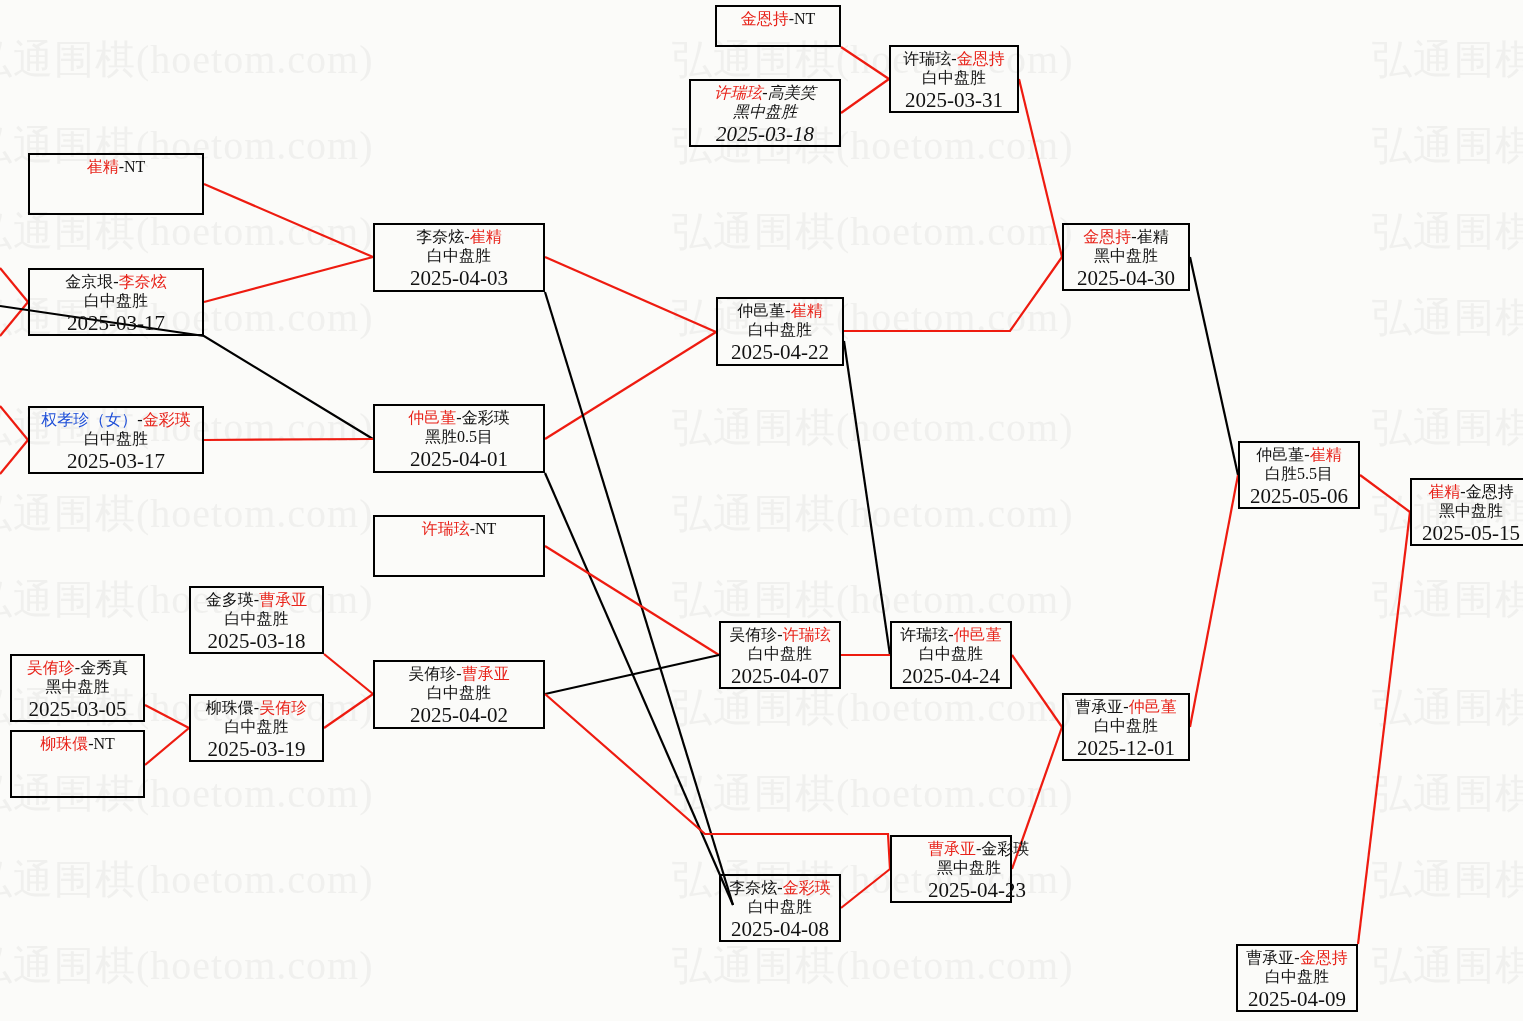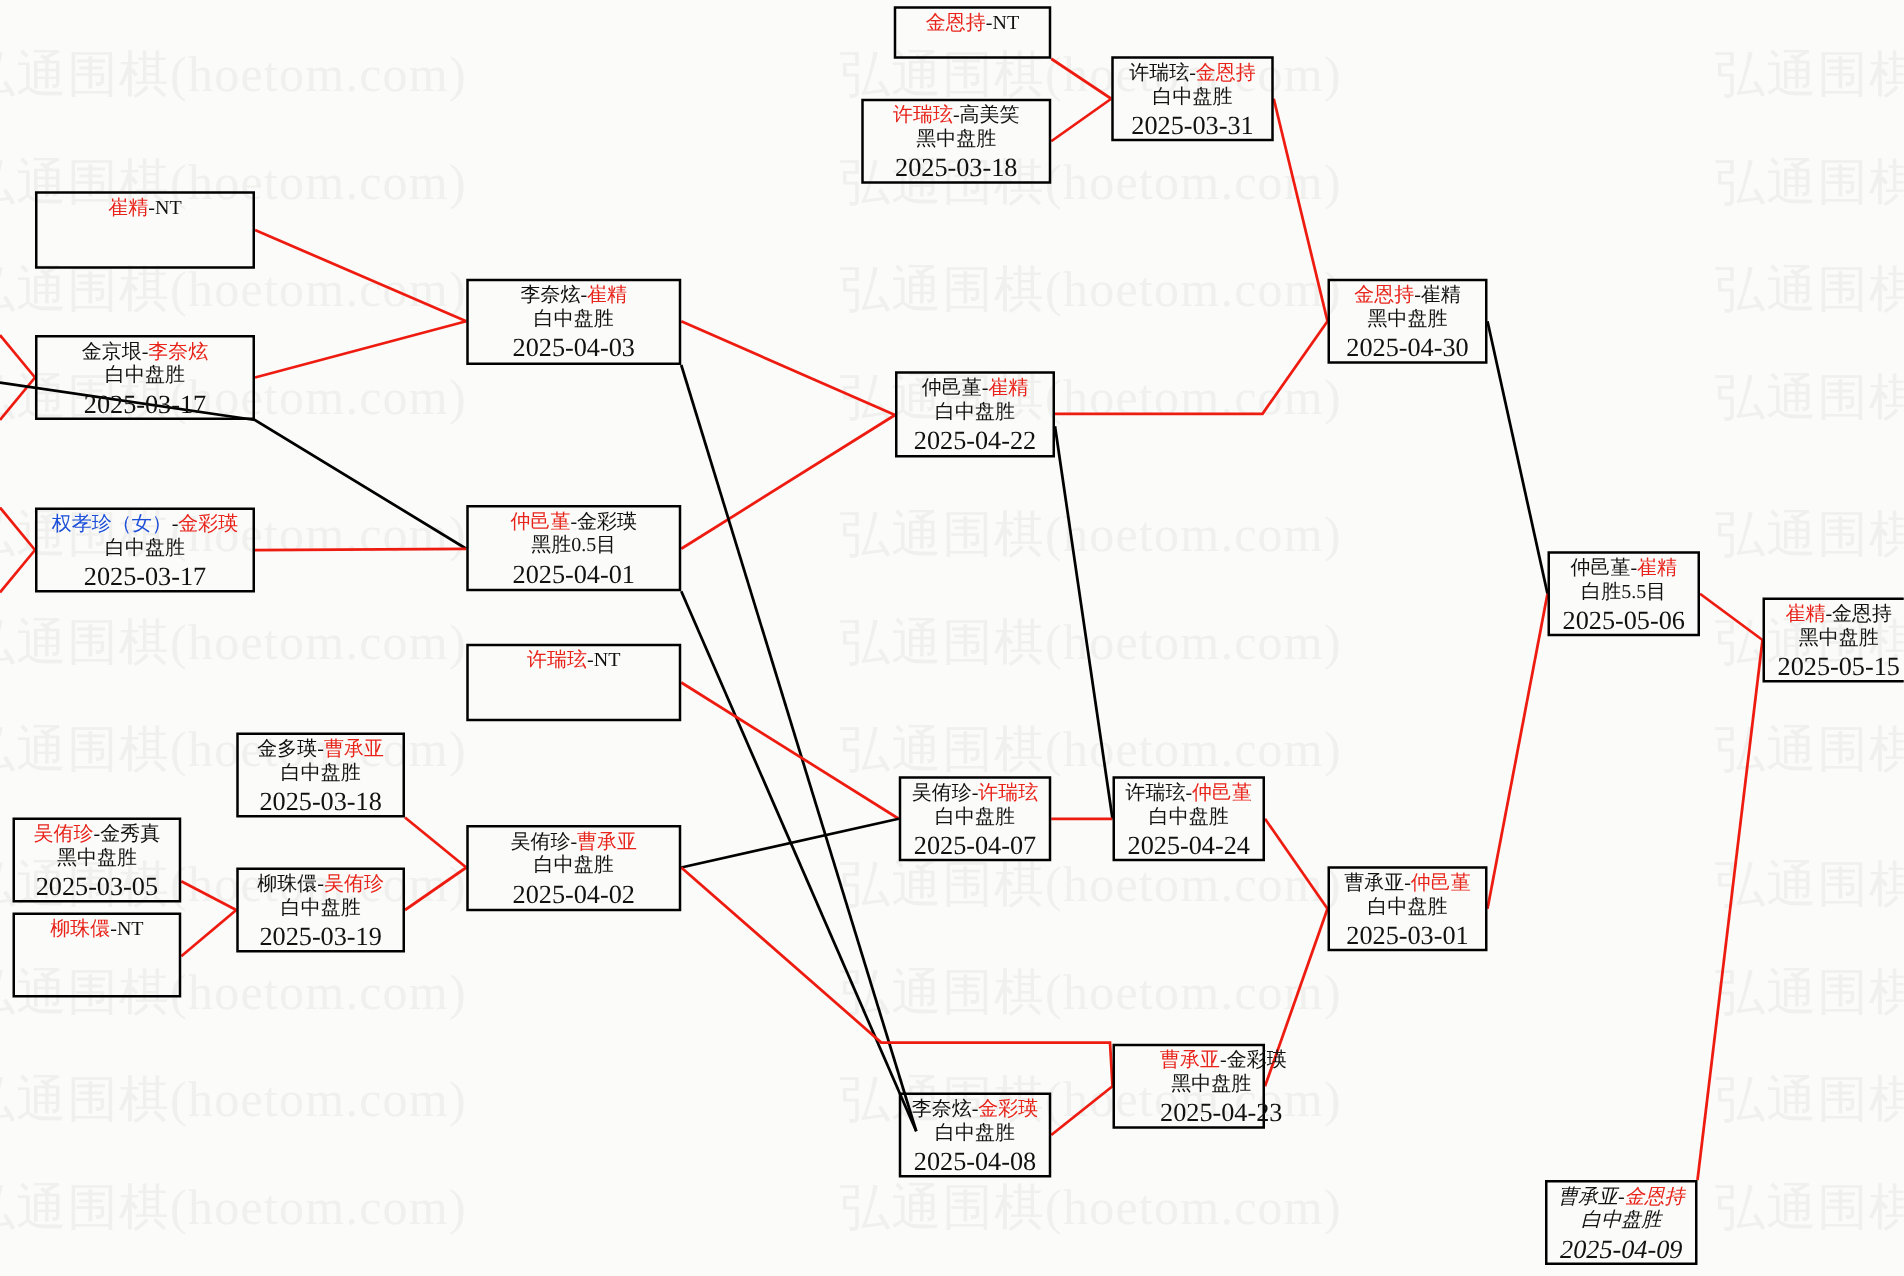--- a/index.html
+++ b/index.html
@@ -107,21 +107,21 @@
       <polyline points="1012,655 1062,727" fill="none" stroke="#ee1b10" stroke-width="2.2" stroke-linejoin="miter" shape-rendering="geometricPrecision"></polyline>
       <polyline points="1012,869 1062,727" fill="none" stroke="#ee1b10" stroke-width="2.2" stroke-linejoin="miter" shape-rendering="geometricPrecision"></polyline>
       <polyline points="1190,727 1238,475" fill="none" stroke="#ee1b10" stroke-width="2.2" stroke-linejoin="miter" shape-rendering="geometricPrecision"></polyline>
       <polyline points="1360,475 1410,512" fill="none" stroke="#ee1b10" stroke-width="2.2" stroke-linejoin="miter" shape-rendering="geometricPrecision"></polyline>
       <polyline points="1358,944 1410,512" fill="none" stroke="#ee1b10" stroke-width="2.2" stroke-linejoin="miter" shape-rendering="geometricPrecision"></polyline>
     </svg>
   <div id="nodes">
       <div class="node" style="left: 715px; top: 5px; width: 126px; height: 42px; border-color: rgb(0, 0, 0);">
         <span class="ln"><span class="w" style="color: rgb(232, 35, 26);">金恩持</span><span>-</span><span class="b" style="color: rgb(17, 17, 17);">NT</span></span>
       </div>
-      <div class="node" style="left: 689px; top: 79px; width: 152px; height: 68px; border-color: rgb(0, 0, 0);">
+      <div class="node" style="left: 689px; top: 79px; width: 152px; height: 68px; border-color: rgb(0, 0, 0); font-style: italic;">
         <span class="ln"><span class="w" style="color: rgb(232, 35, 26);">许瑞玹</span><span>-</span><span class="b" style="color: rgb(17, 17, 17);">高美笑</span></span>
         <span class="ln">黑中盘胜</span>
         <span class="ln date">2025-03-18</span>
       </div>
       <div class="node" style="left: 889px; top: 45px; width: 130px; height: 68px; border-color: rgb(0, 0, 0);">
         <span class="ln"><span class="b" style="color: rgb(17, 17, 17);">许瑞玹</span><span>-</span><span class="w" style="color: rgb(232, 35, 26);">金恩持</span></span>
         <span class="ln">白中盘胜</span>
         <span class="ln date">2025-03-31</span>
       </div>
       <div class="node" style="left: 28px; top: 153px; width: 176px; height: 62px; border-color: rgb(0, 0, 0);">
@@ -199,28 +199,28 @@
         <span class="ln date">2025-04-23</span>
       </div>
       <div class="node" style="left: 1062px; top: 223px; width: 128px; height: 68px; border-color: rgb(0, 0, 0);">
         <span class="ln"><span class="w" style="color: rgb(232, 35, 26);">金恩持</span><span>-</span><span class="b" style="color: rgb(17, 17, 17);">崔精</span></span>
         <span class="ln">黑中盘胜</span>
         <span class="ln date">2025-04-30</span>
       </div>
       <div class="node" style="left: 1062px; top: 693px; width: 128px; height: 68px; border-color: rgb(0, 0, 0);">
         <span class="ln"><span class="b" style="color: rgb(17, 17, 17);">曹承亚</span><span>-</span><span class="w" style="color: rgb(232, 35, 26);">仲邑堇</span></span>
         <span class="ln">白中盘胜</span>
-        <span class="ln date">2025-03-01</span>
+        <span class="ln date">2025-12-01</span>
       </div>
       <div class="node" style="left: 1238px; top: 441px; width: 122px; height: 68px; border-color: rgb(0, 0, 0);">
         <span class="ln"><span class="b" style="color: rgb(17, 17, 17);">仲邑堇</span><span>-</span><span class="w" style="color: rgb(232, 35, 26);">崔精</span></span>
         <span class="ln">白胜5.5目</span>
         <span class="ln date">2025-05-06</span>
       </div>
-      <div class="node" style="left: 1236px; top: 944px; width: 122px; height: 68px; border-color: rgb(0, 0, 0); font-style: italic;">
+      <div class="node" style="left: 1236px; top: 944px; width: 122px; height: 68px; border-color: rgb(0, 0, 0);">
         <span class="ln"><span class="b" style="color: rgb(17, 17, 17);">曹承亚</span><span>-</span><span class="w" style="color: rgb(232, 35, 26);">金恩持</span></span>
         <span class="ln">白中盘胜</span>
         <span class="ln date">2025-04-09</span>
       </div>
       <div class="node" style="left: 1410px; top: 478px; width: 122px; height: 68px; border-color: rgb(0, 0, 0);">
         <span class="ln"><span class="w" style="color: rgb(232, 35, 26);">崔精</span><span>-</span><span class="b" style="color: rgb(17, 17, 17);">金恩持</span></span>
         <span class="ln">黑中盘胜</span>
         <span class="ln date">2025-05-15</span>
       </div>
     </div>

